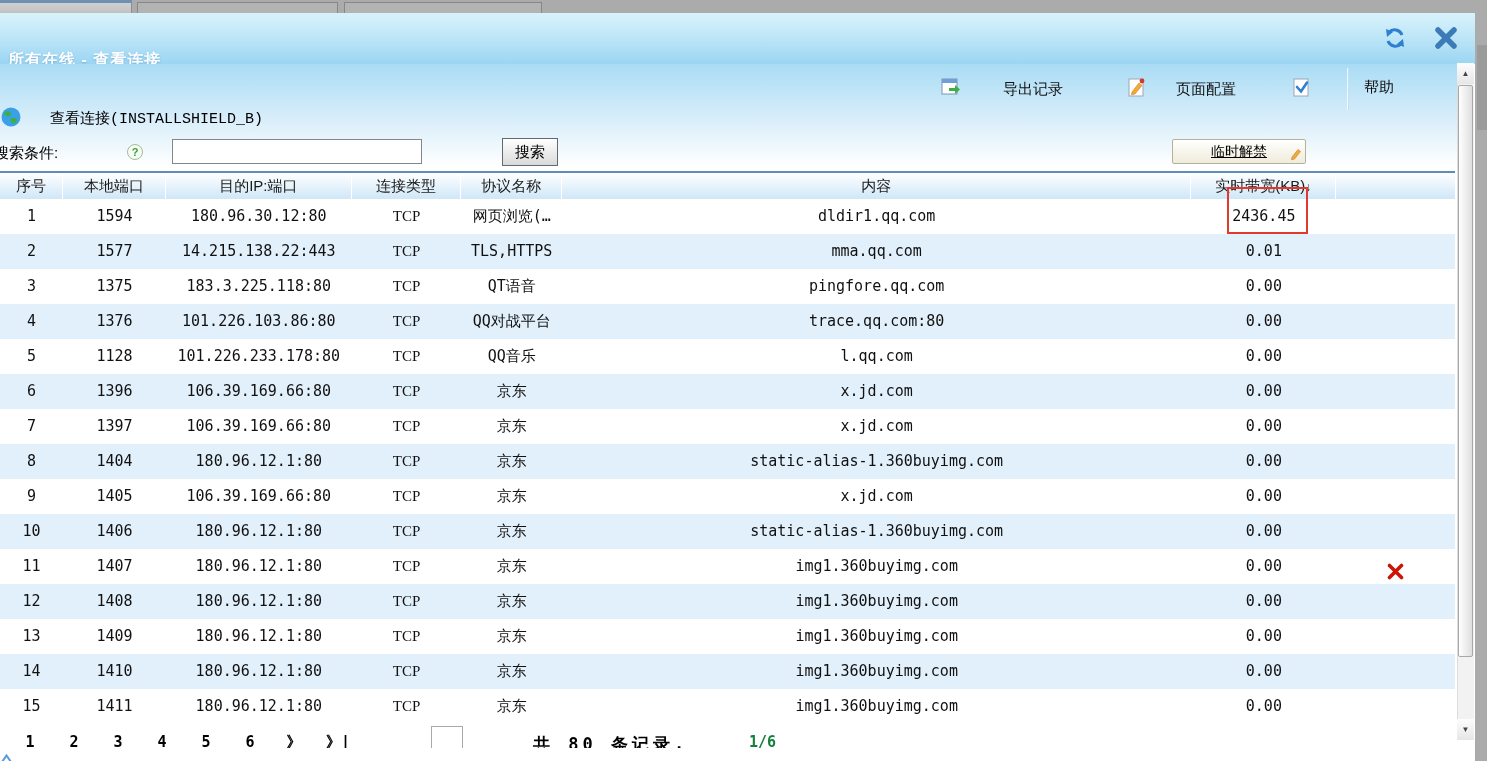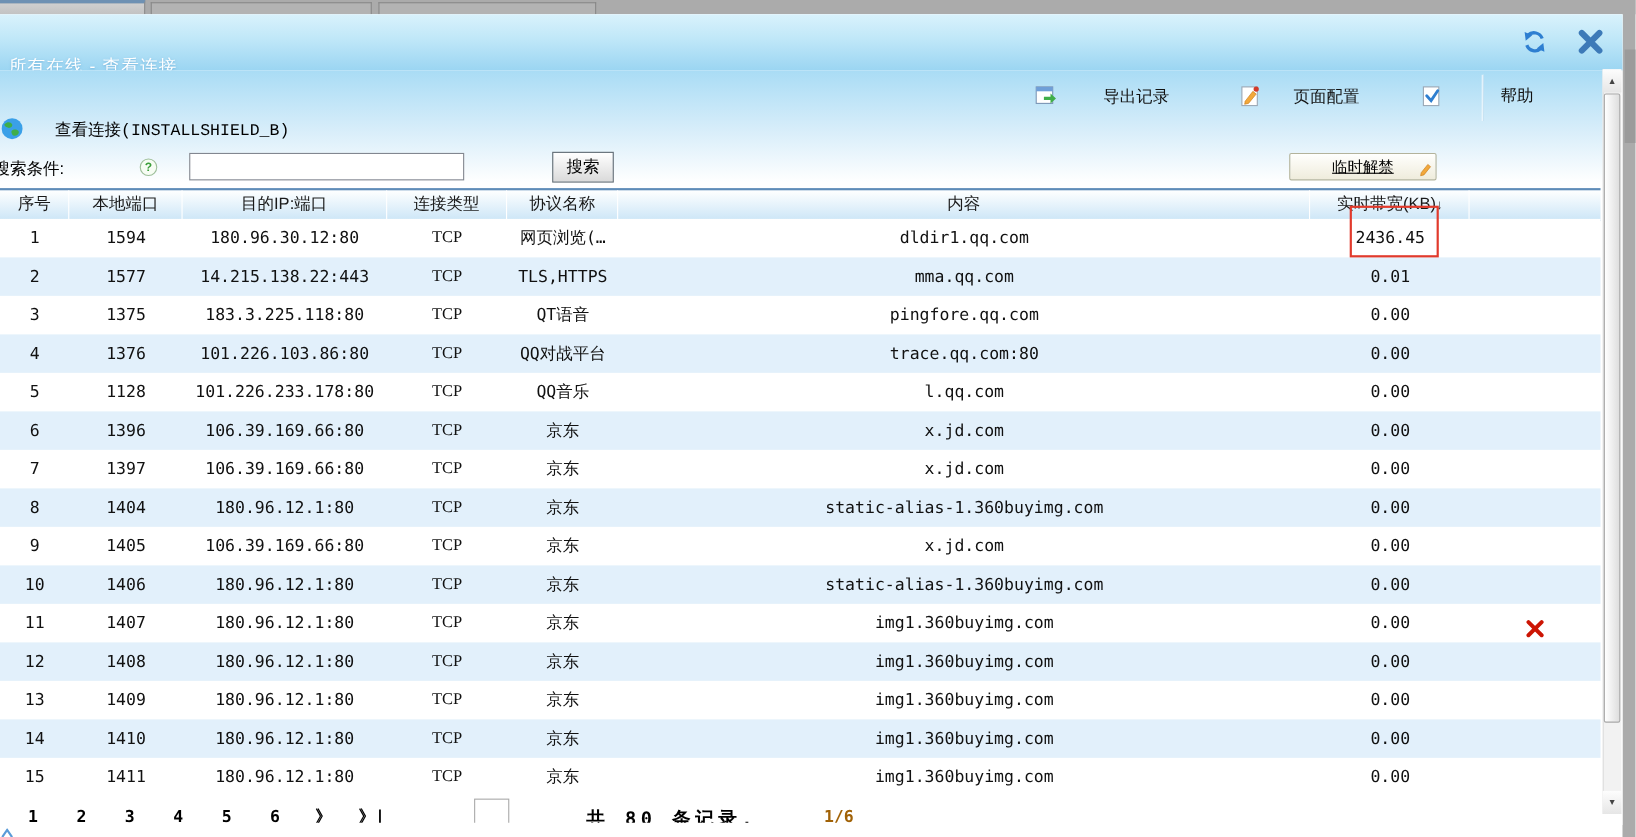--- a/index.html
+++ b/index.html
@@ -15,21 +15,21 @@
   .tab2{left:137px;width:201px;} .tab3{left:344px;width:198px;}
 
   
   .right-strip{left:1475px;top:0;width:12px;height:761px;background:#ababab;}
   .right-strip-dark{left:1477px;top:45px;width:10px;height:85px;background:#9b9b9b;}
 
   
   .dialog-bg{left:0;top:13px;width:1475px;height:737px;background:#ffffff;}
   .titlebar{left:0;top:13px;width:1475px;height:51px;
     background:linear-gradient(180deg,#d9f2fc 0%,#bfe7f8 45%,#9bd5f2 100%);}
-  .title-text{left:8px;top:50px;font-size:16px;font-weight:normal;color:#ffffff;
+  .title-text{left:8px;top:50px;font-size:16px;font-weight:bold;color:#ffffff;
     text-shadow:0 1px 2px rgba(80,150,200,.55);letter-spacing:1px;white-space:nowrap;}
   .icon-btn{width:24px;height:24px;cursor:pointer;}
 
   
   .upper-grad{left:0;top:64px;width:1457px;height:102px;
     background:linear-gradient(180deg,#a9dcf5 0%,#d9eefa 55%,#ffffff 100%);}
   .toolbar-label{top:79px;height:20px;line-height:20px;font-size:15px;color:#111;cursor:pointer;white-space:nowrap;}
   .toolbar-divider{left:1347px;top:68px;width:1px;height:42px;background:rgba(255,255,255,.75);border-right:1px solid #c3e0f2;}
 
   .section-title{left:50px;top:109px;font-size:15px;color:#000;font-family:Liberation Mono, monospace;white-space:nowrap;}
@@ -68,21 +68,21 @@
 
   
   .pagination{left:0;top:725px;width:830px;height:23px;overflow:hidden;}
   .pages{position:absolute;left:8px;top:8px;display:flex;}
   .page{width:44px;text-align:center;font-size:15px;font-weight:bold;color:#000;
     font-family:"DejaVu Sans Mono",monospace;cursor:pointer;}
   .jump-input{position:absolute;left:431px;top:1px;width:32px;height:26px;border:1px solid #a9a9a9;
     background:#fff;box-sizing:border-box;font-size:14px;text-align:center;}
   .total-text{position:absolute;left:533px;top:8px;font-size:17px;font-weight:bold;color:#000;
     letter-spacing:4px;font-family:"DejaVu Sans Mono",monospace;white-space:nowrap;}
-  .page-indicator{position:absolute;left:749px;top:8px;font-size:15px;font-weight:bold;color:#a16207;
+  .page-indicator{position:absolute;left:749px;top:8px;font-size:15px;font-weight:bold;color:#15803d;
     font-family:"DejaVu Sans Mono",monospace;}
 
   
   .sb-track{left:1457px;top:63px;width:17px;height:677px;background:#f2f2f2;border-left:1px solid #dcdcdc;box-sizing:border-box;}
   .sb-btn{left:1457px;width:17px;height:21px;background:linear-gradient(#fdfdfd,#e6e6e6);
     text-align:center;font-size:8px;color:#444;line-height:21px;cursor:pointer;}
   .sb-up{top:63px;} .sb-down{top:719px;}
   .sb-thumb{left:1458px;top:85px;width:15px;height:572px;background:linear-gradient(90deg,#ffffff,#dedede);
     border:1px solid #a8a8a8;border-radius:2px;box-sizing:border-box;cursor:pointer;}
 

